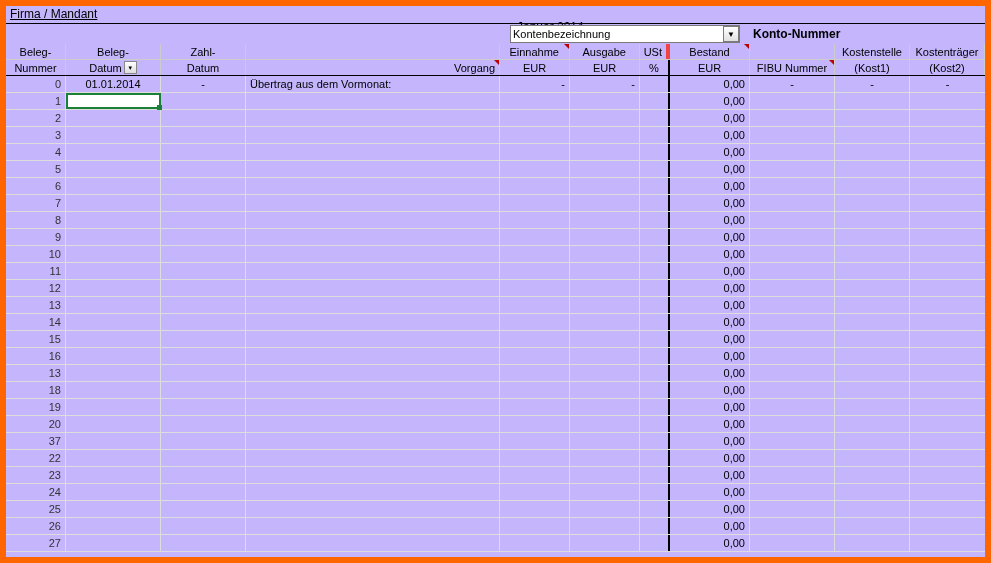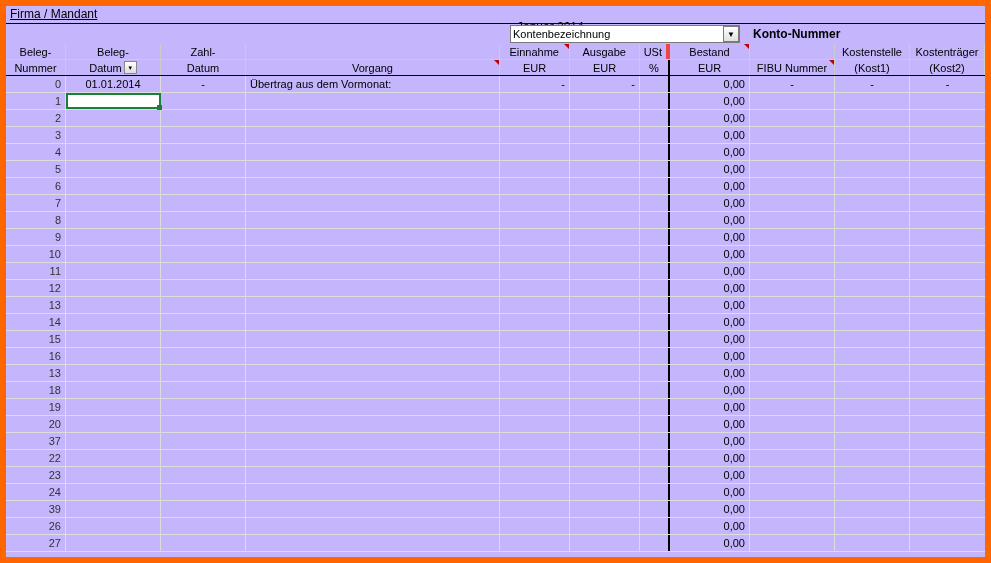--- a/index.html
+++ b/index.html
@@ -19,21 +19,21 @@
 .drop-btn{position:absolute;right:0;top:0;width:16px;height:16px;border:1px solid #7a7a7a;background:linear-gradient(#fff,#e0e0e0);display:flex;align-items:center;justify-content:center;font-size:8px}
 .konto-label{font-weight:bold;padding-left:13px;font-size:12px}
 
 
 .hdr{display:flex;height:16px;border-bottom:1px solid #ccc}
 .hdr2{border-bottom:1px solid #000}
 .cell{border-right:1px solid #ccc;padding:0 4px;display:flex;align-items:center;justify-content:center;position:relative;font-size:11px}
 .c-num{flex:0 0 60px}
 .c-date{flex:0 0 95px}
 .c-zahl{flex:0 0 85px}
-.c-vorg{flex:1 1 265px;justify-content:center}
+.c-vorg{flex:1 1 265px;justify-content:flex-end}
 .c-ein{flex:0 0 70px}
 .c-aus{flex:0 0 70px}
 .c-ust{flex:0 0 30px}
 .c-best{flex:0 0 80px}
 .c-fibu{flex:0 0 85px}
 .c-kost1{flex:0 0 75px}
 .c-kost2{flex:0 0 75px;border-right:none}
 
 .tri{position:absolute;top:0;right:0;width:0;height:0;border-style:solid;border-width:0 5px 5px 0;border-color:transparent #c00000 transparent transparent}
 .filter-btn{width:13px;height:13px;border:1px solid #888;background:linear-gradient(#fff,#ddd);display:inline-flex;align-items:center;justify-content:center;font-size:7px;margin-left:2px}
@@ -443,21 +443,21 @@
           <div class="cell c-vorg"></div>
           <div class="cell c-ein"></div>
           <div class="cell c-aus"></div>
           <div class="cell c-ust"></div>
           <div class="cell c-best">0,00</div>
           <div class="cell c-fibu"></div>
           <div class="cell c-kost1"></div>
           <div class="cell c-kost2"></div>
         </div>
         <div class="row">
-          <div class="cell c-num">39</div>
+          <div class="cell c-num">25</div>
           <div class="cell c-date"></div>
           <div class="cell c-zahl"></div>
           <div class="cell c-vorg"></div>
           <div class="cell c-ein"></div>
           <div class="cell c-aus"></div>
           <div class="cell c-ust"></div>
           <div class="cell c-best">0,00</div>
           <div class="cell c-fibu"></div>
           <div class="cell c-kost1"></div>
           <div class="cell c-kost2"></div>

